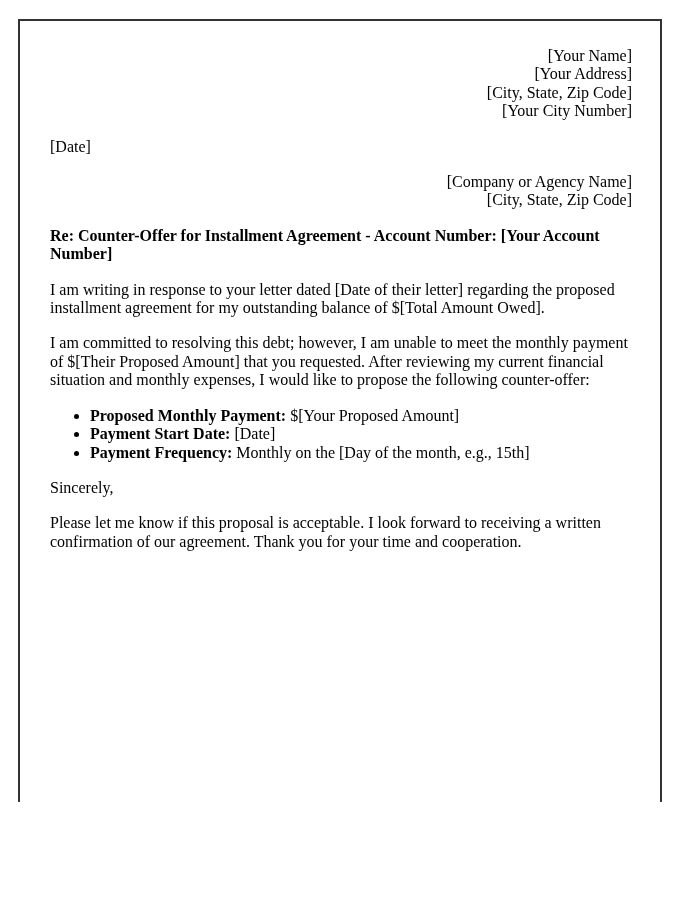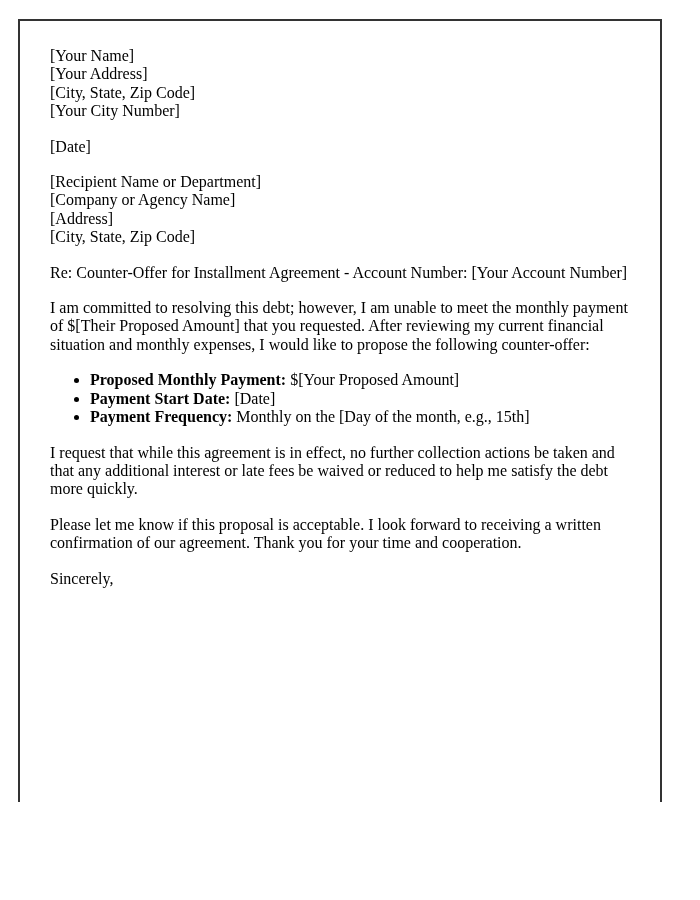--- a/index.html
+++ b/index.html
@@ -28,24 +28,24 @@
     border: 2px solid #333333;
     border-bottom: none;
     padding: 26px 28px 0 30px;
     overflow: hidden;
     background: #ffffff;
   }
   .letter-box, .letter-box p, .letter-box div, .letter-box li {
     font-size: 16px;
     line-height: 18.4px;
   }
-  .block { margin: 0 0 17px 0; }
+  .block { margin: 0 0 17px 0; text-align: right; }
   .block .line { margin: 0; }
   p { margin: 17px 0; }
-  p.subject { font-weight: normal; }
+  p.subject { font-weight: bold; }
   ul.terms-list {
     margin: 8px 0;
     padding-left: 40px;
     list-style-type: disc;
   }
   ul.terms-list li { margin: 0; }
   .bold { font-weight: bold; }
 </style>
 </head>
 <body>
@@ -56,39 +56,37 @@
     <div class="block">
       <div class="line">[Your Name]</div>
       <div class="line">[Your Address]</div>
       <div class="line">[City, State, Zip Code]</div>
       <div class="line">[Your City Number]</div>
     </div>
 
     <p>[Date]</p>
 
     <div class="block">
-      <div class="line">[Recipient Name or Department]</div>
       <div class="line">[Company or Agency Name]</div>
-      <div class="line">[Address]</div>
       <div class="line">[City, State, Zip Code]</div>
     </div>
 
     <p class="subject">Re: Counter-Offer for Installment Agreement - Account Number: [Your Account Number]</p>
 
 
+    <p>I am writing in response to your letter dated [Date of their letter] regarding the proposed installment agreement for my outstanding balance of $[Total Amount Owed].</p>
 
     <p>I am committed to resolving this debt; however, I am unable to meet the monthly payment of $[Their Proposed Amount] that you requested. After reviewing my current financial situation and monthly expenses, I would like to propose the following counter-offer:</p>
 
     <ul class="terms-list">
       <li><span class="bold">Proposed Monthly Payment:</span><span> $[Your Proposed Amount]</span></li>
       <li><span class="bold">Payment Start Date:</span><span> [Date]</span></li>
       <li><span class="bold">Payment Frequency:</span><span> Monthly on the [Day of the month, e.g., 15th]</span></li>
     </ul>
 
 
-    <p>I request that while this agreement is in effect, no further collection actions be taken and that any additional interest or late fees be waived or reduced to help me satisfy the debt more quickly.</p>
+
+    <p>Sincerely,</p>
 
     <p>Please let me know if this proposal is acceptable. I look forward to receiving a written confirmation of our agreement. Thank you for your time and cooperation.</p>
-
-    <p>Sincerely,</p>
 
   </div>
 </div>
 
 </body></html>

